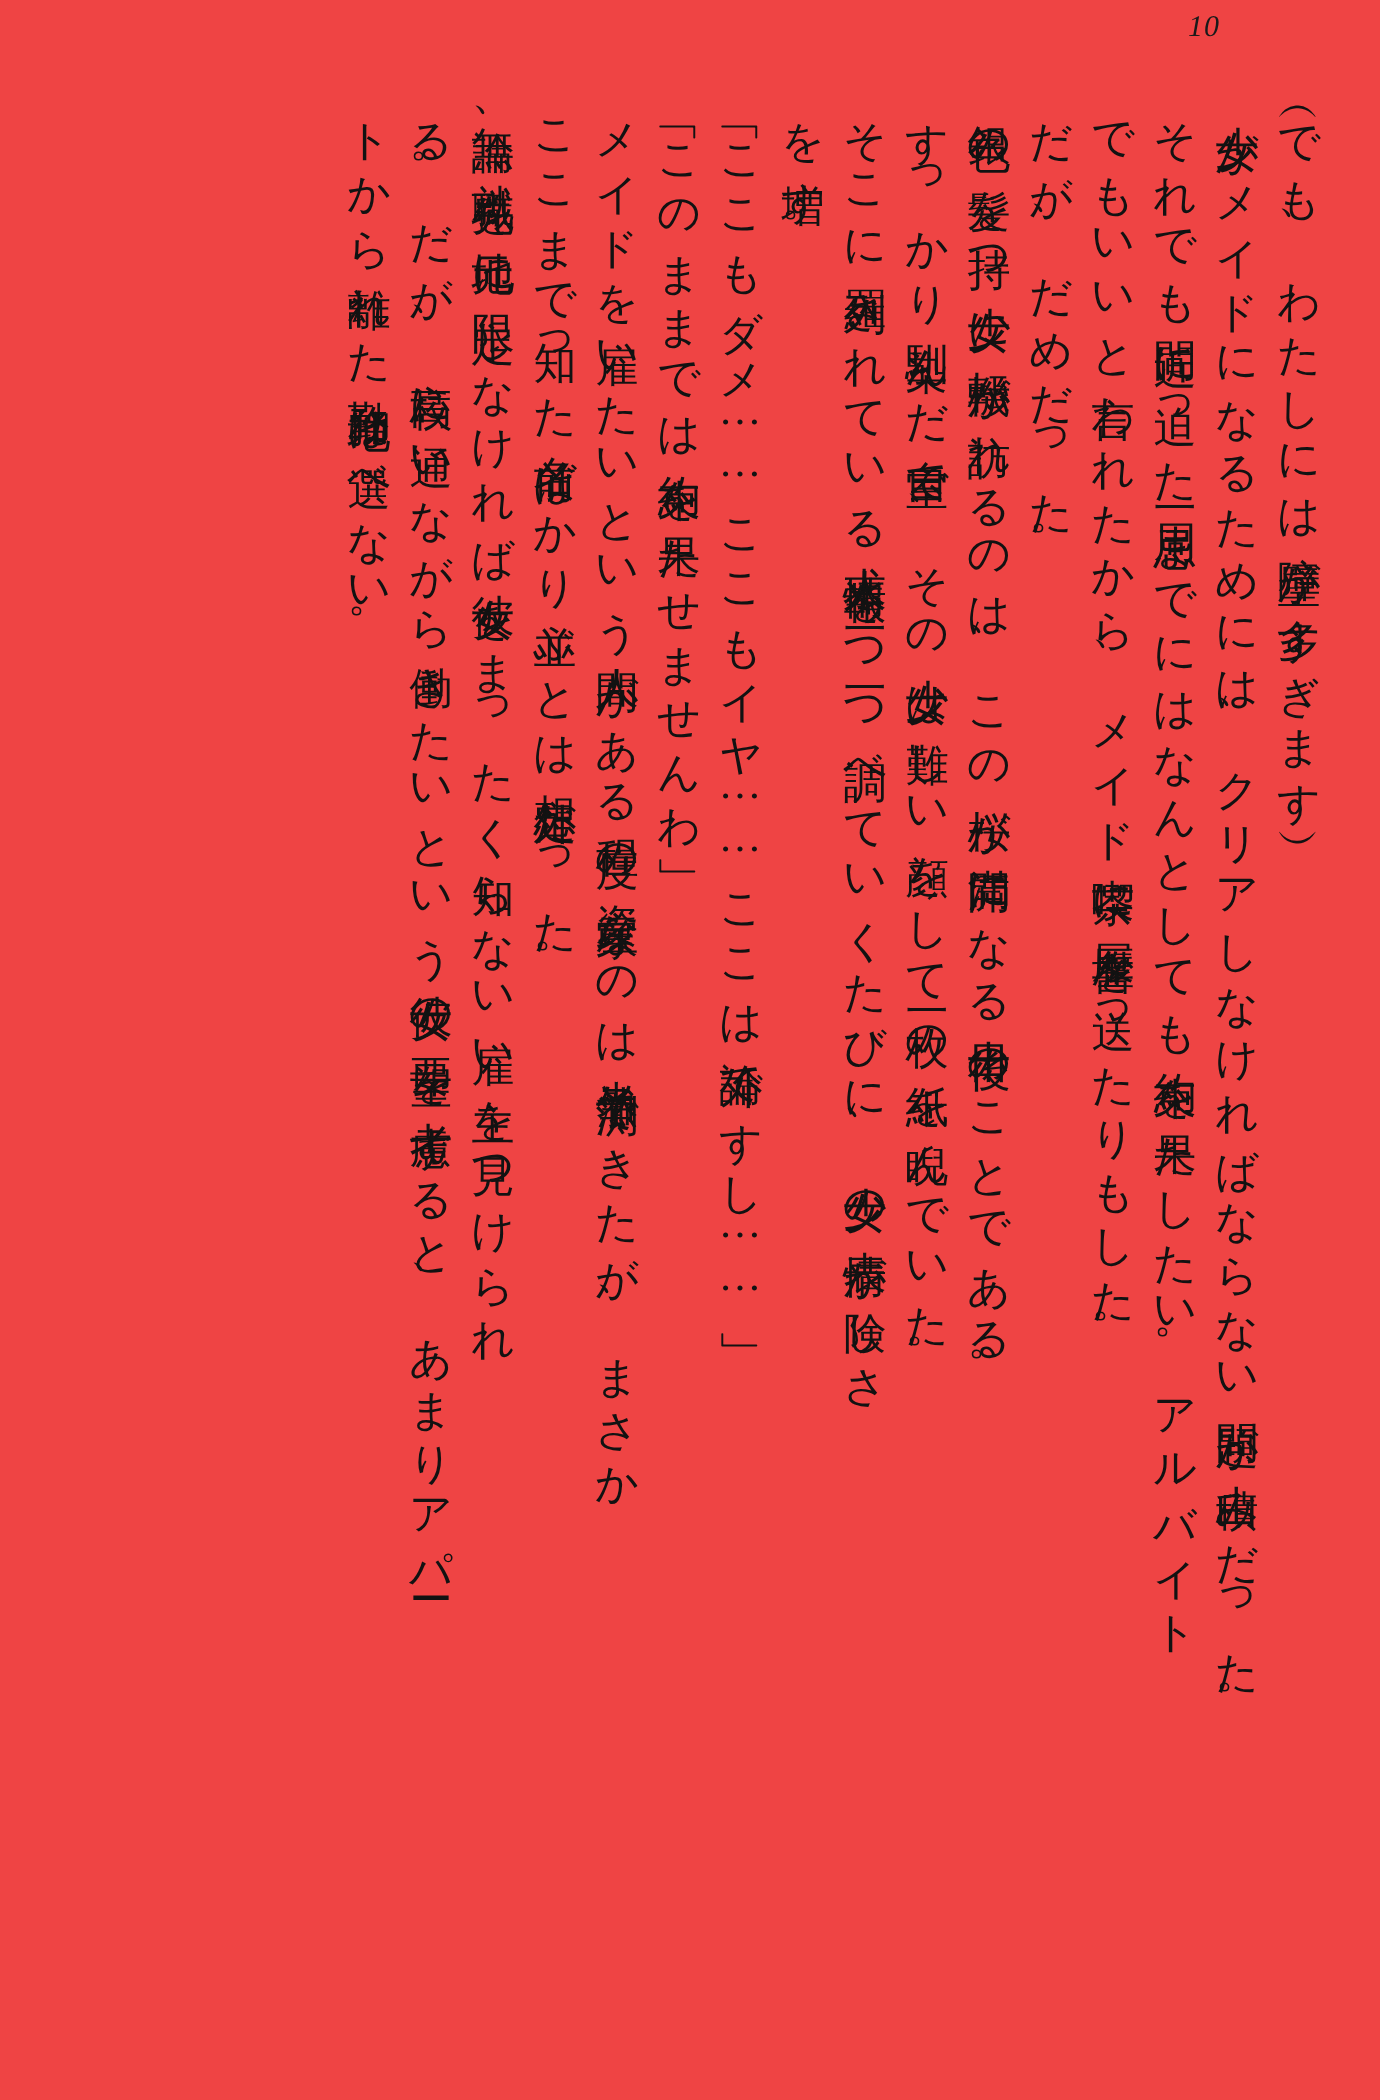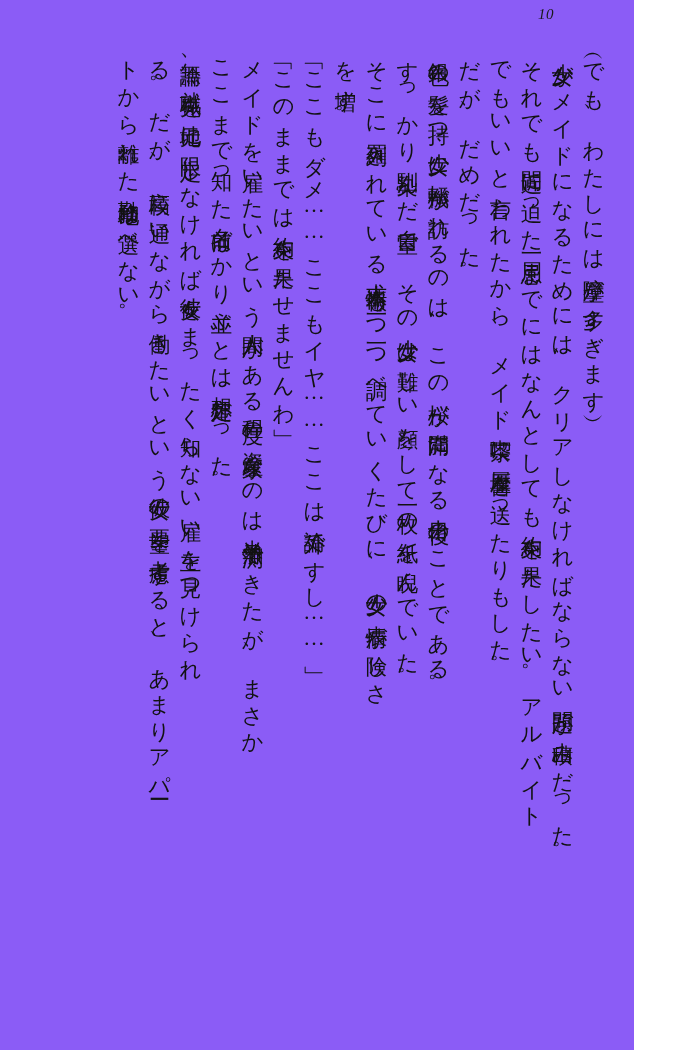--- a/index.html
+++ b/index.html
@@ -9,23 +9,23 @@
   }
   body {
     width: 690px;
     height: 1050px;
     overflow: hidden;
     font-family: "Liberation Serif", "DejaVu Serif", serif;
     color: #111111;
   }
   .page {
     position: relative;
-    width: 634px;
+    width: 690px;
     height: 1050px;
-    background: #8b5cf6;
+    background: #ef4444;
     box-sizing: border-box;
   }
   .page-number {
     position: absolute;
     top: 6px;
     right: 80px;
     font-size: 15px;
     font-style: italic;
     font-family: "Liberation Serif", "DejaVu Serif", serif;
     color: #1a1a1a;

